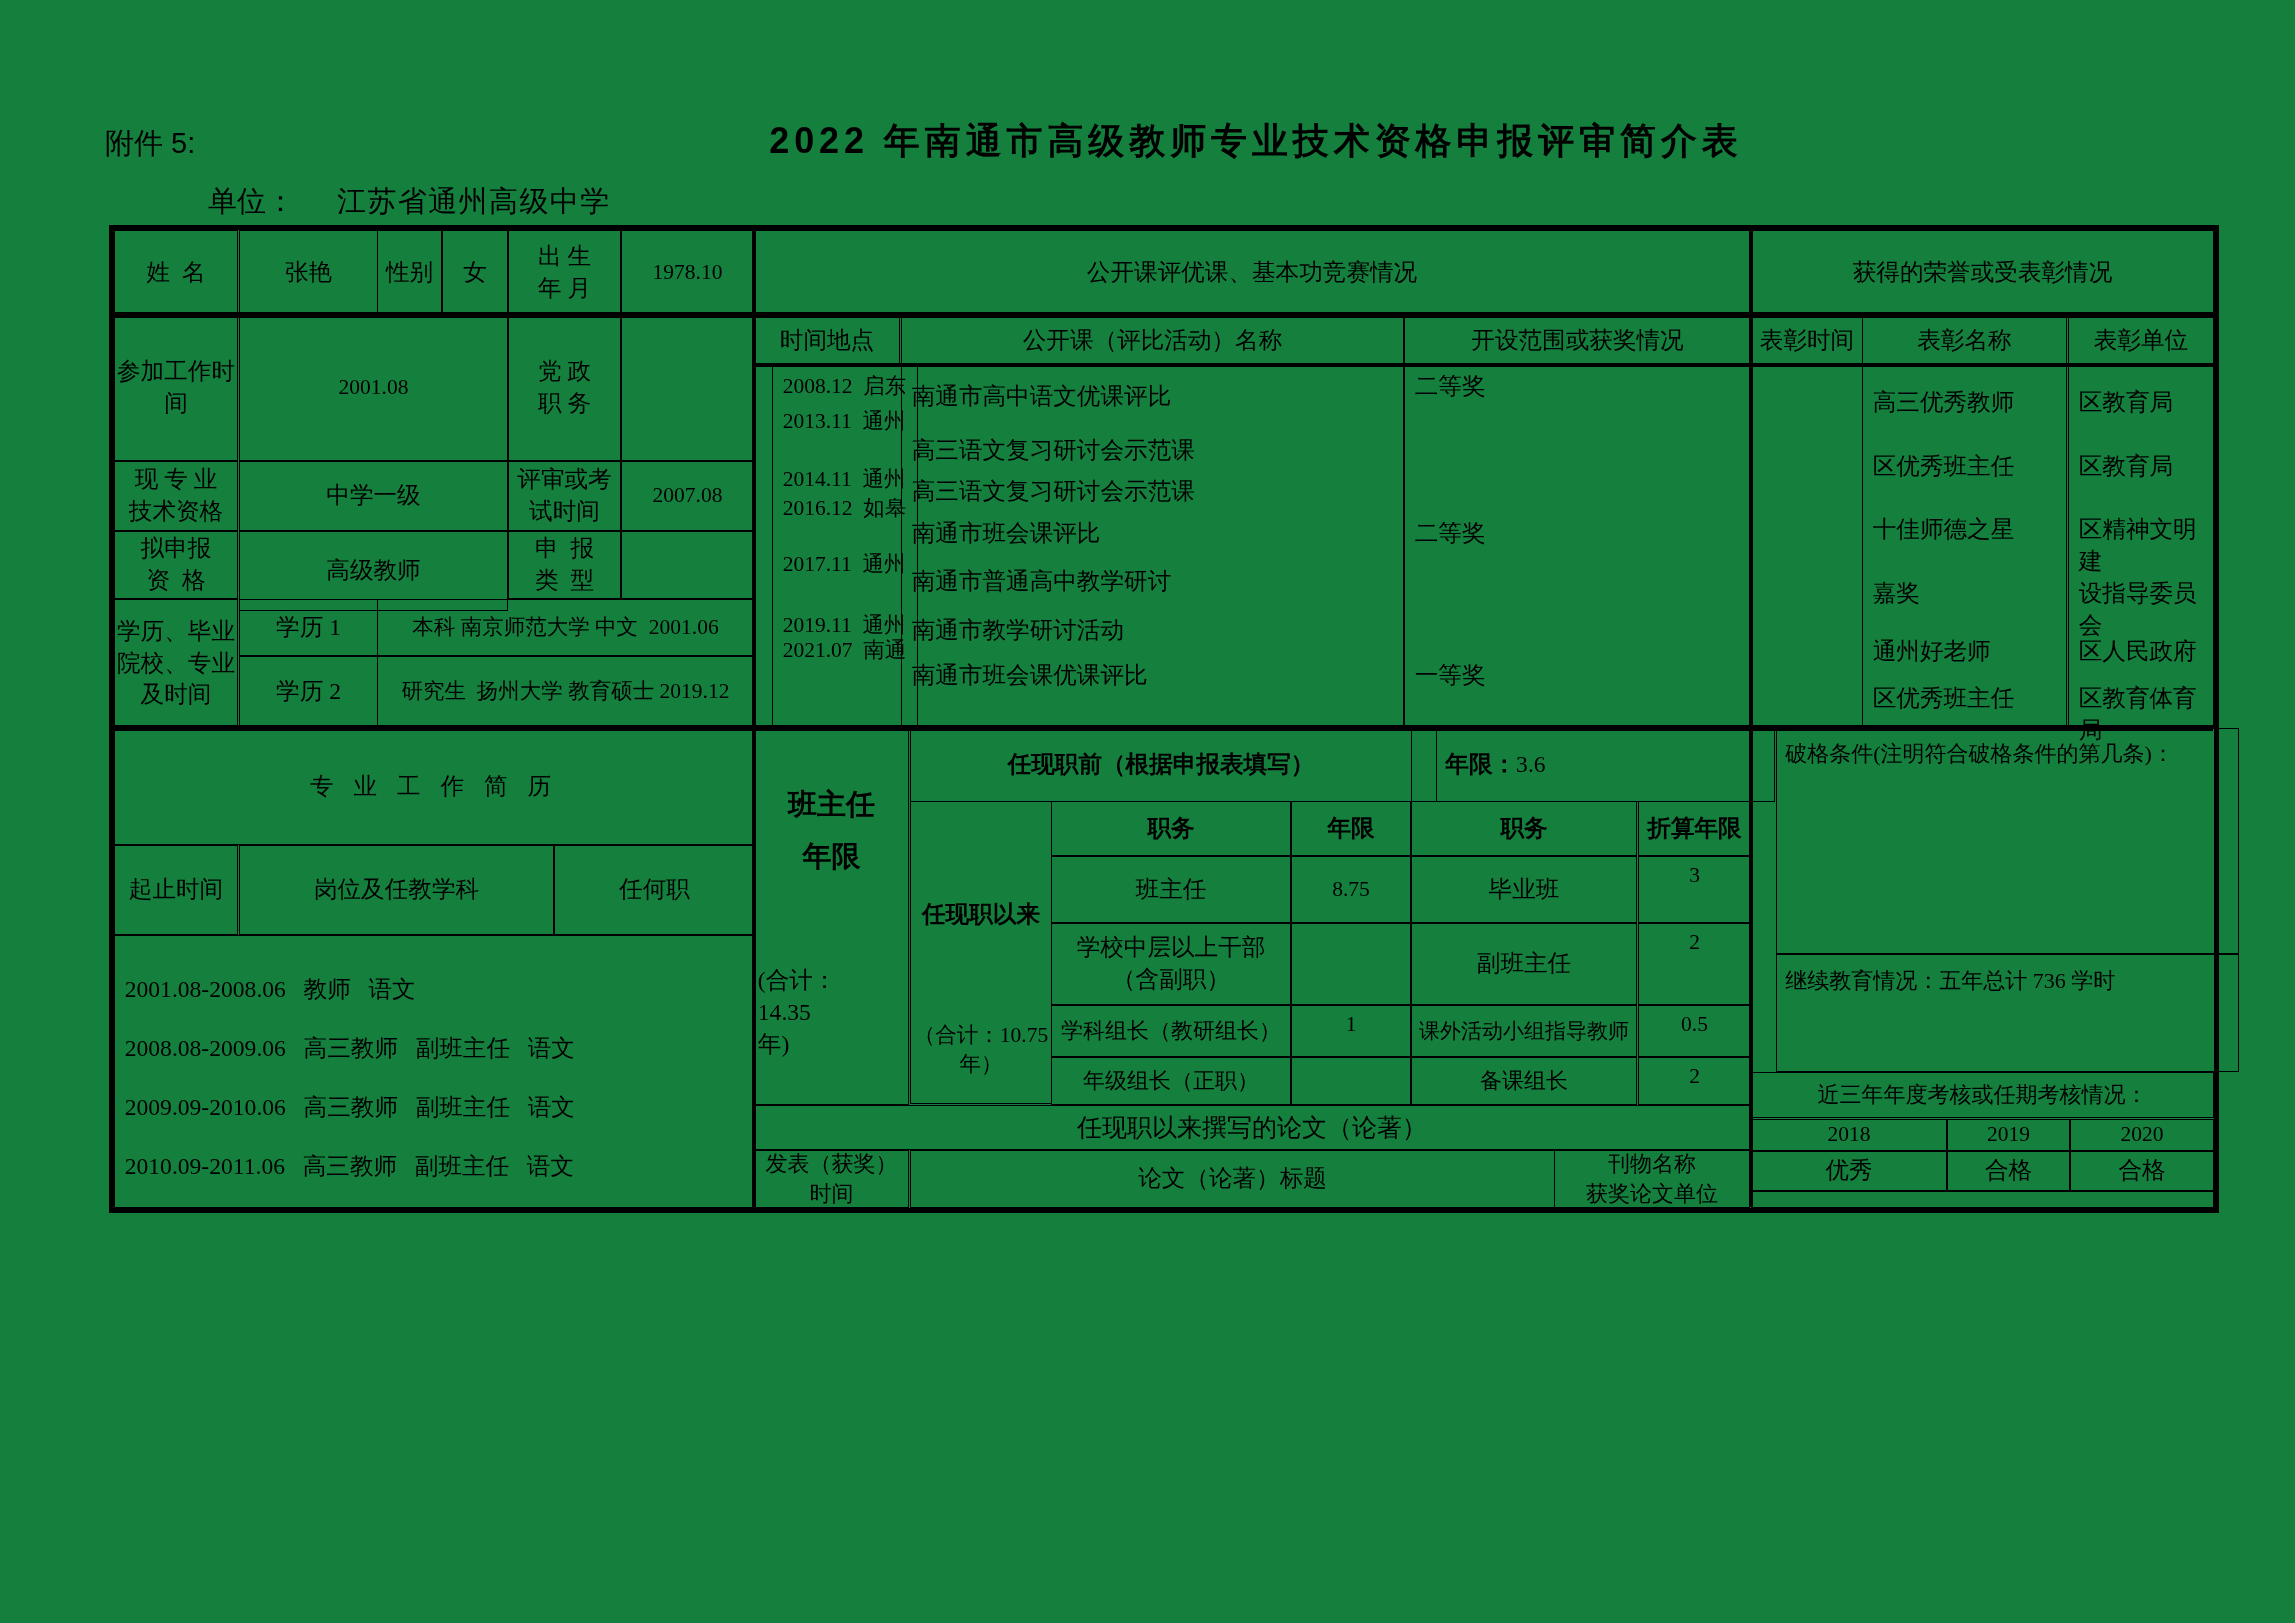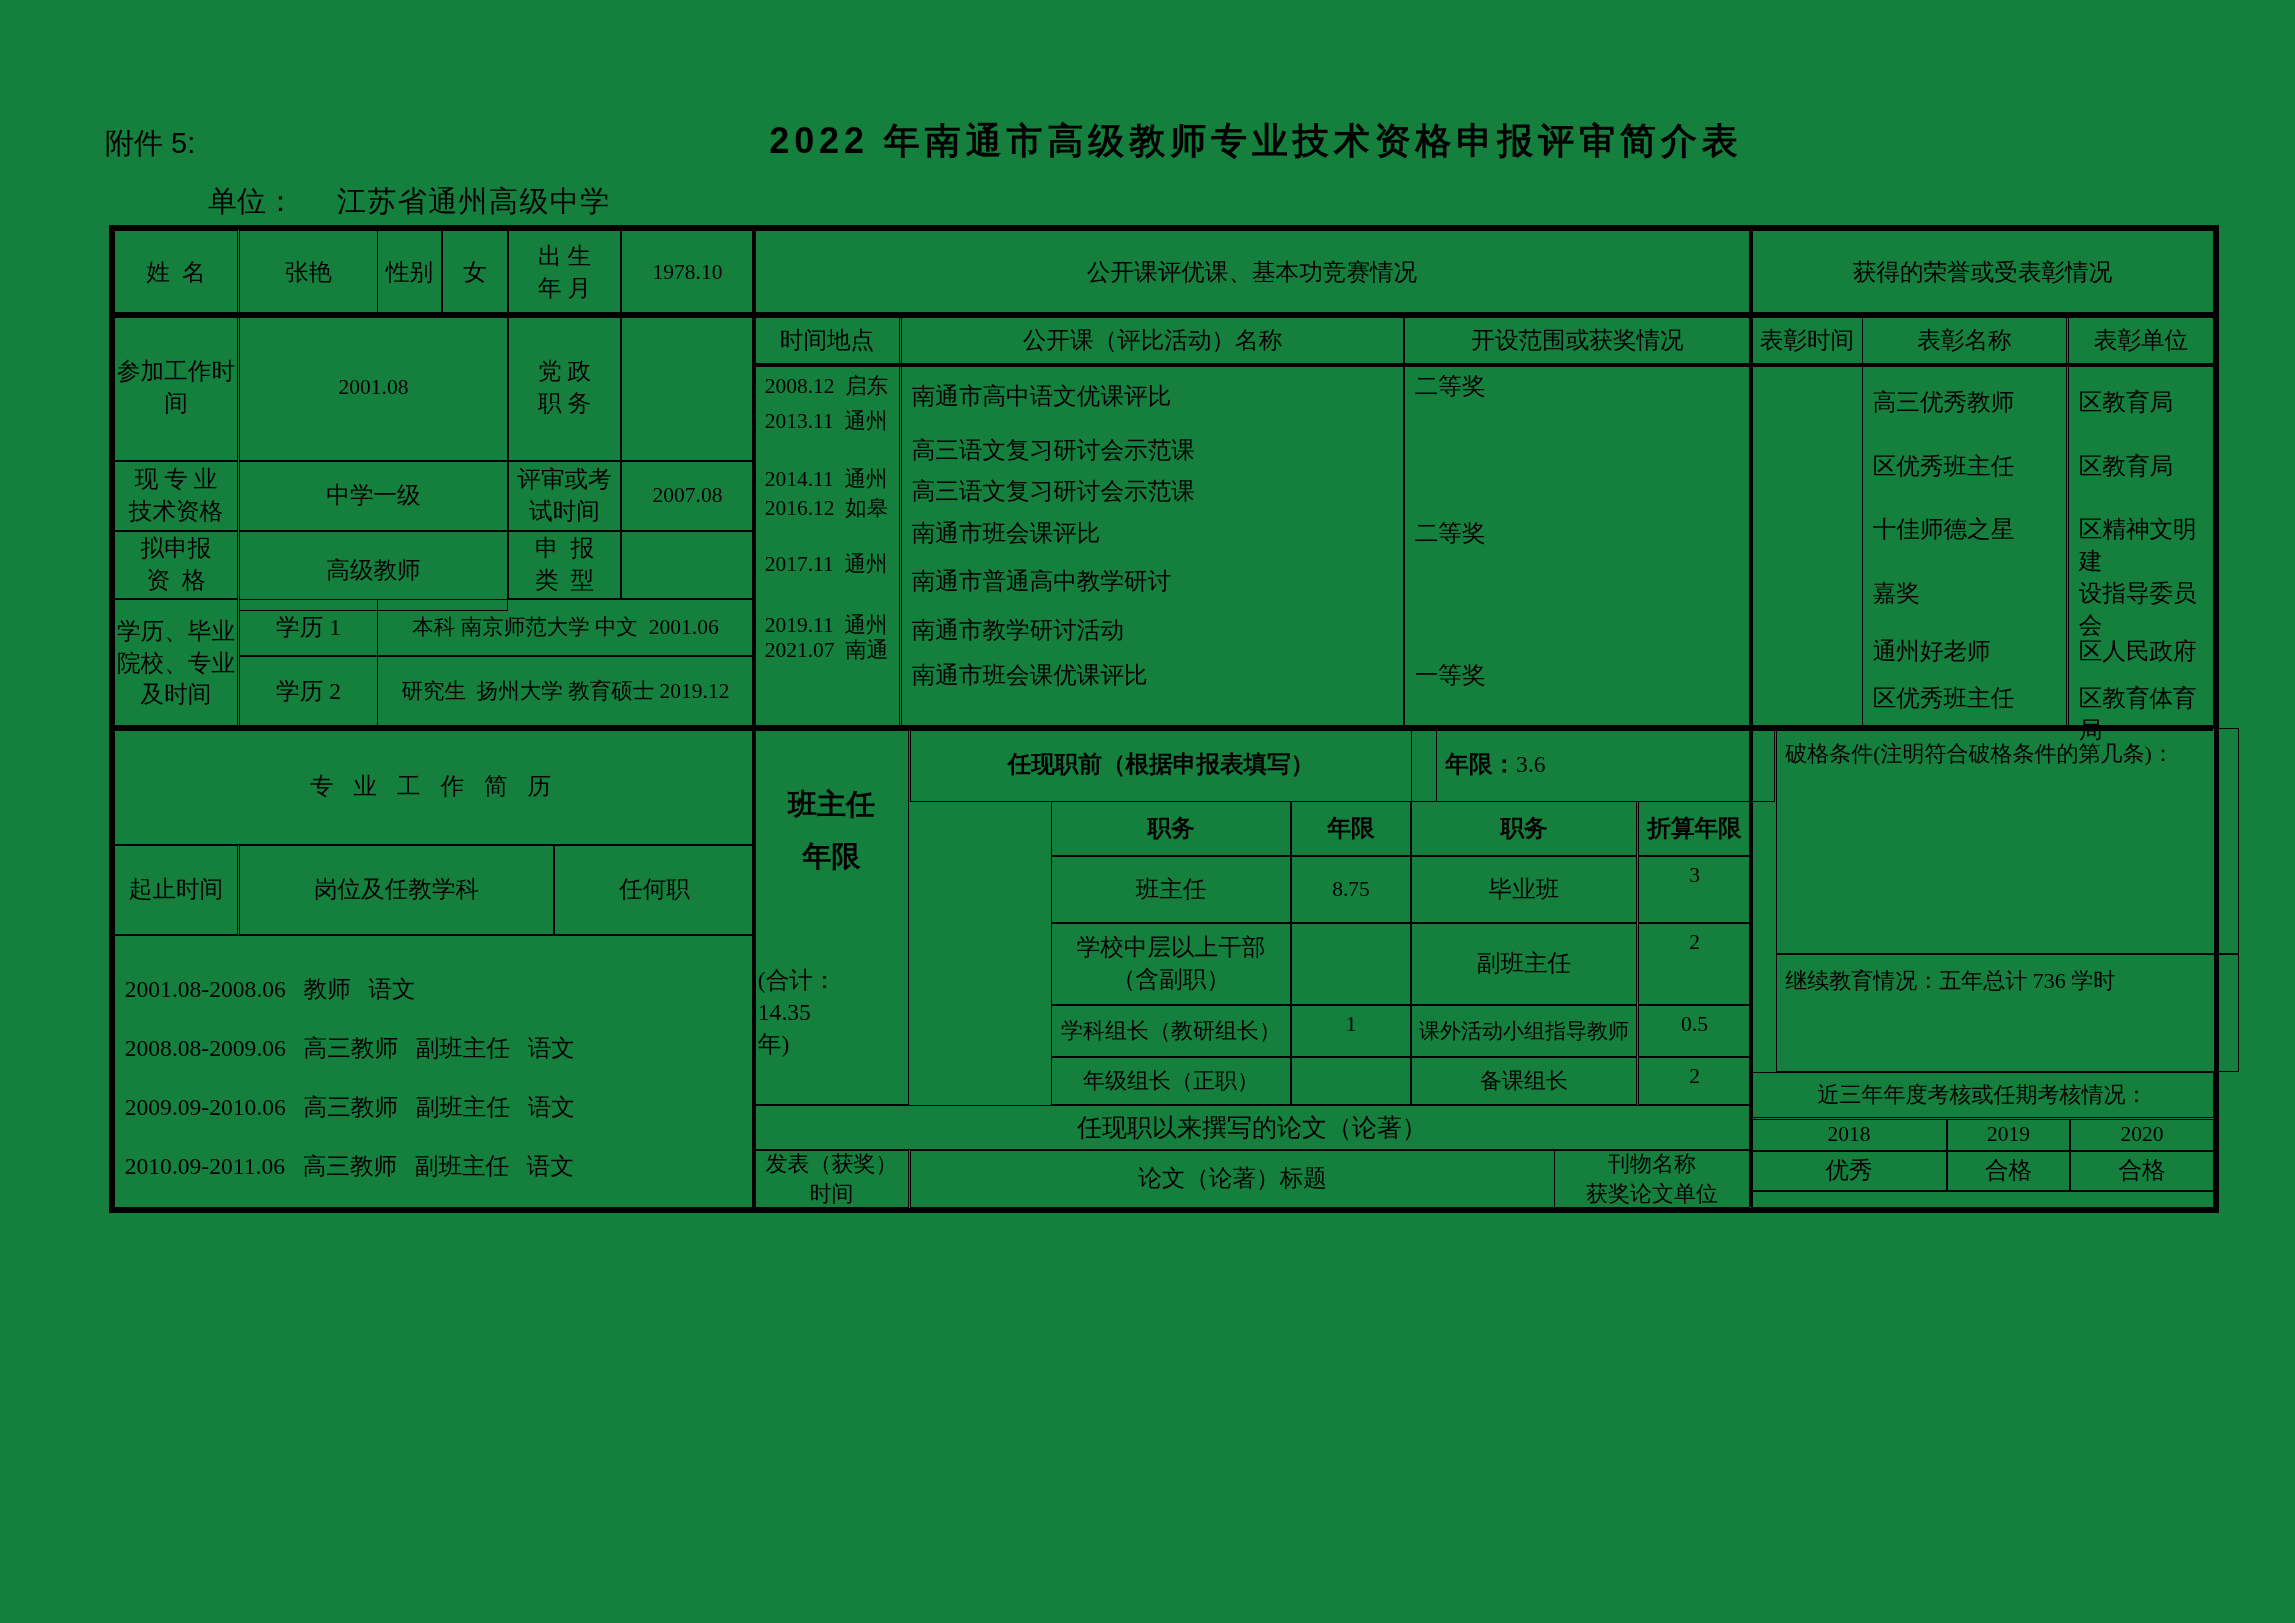--- a/index.html
+++ b/index.html
@@ -69,21 +69,21 @@
   <div class="cell" style="left:114px;top:599px;width:124px;height:129px;">学历、毕业院校、专业及时间</div>
   <div class="cell" style="left:239px;top:599px;width:139px;height:57px;">学历 1</div>
   <div class="cell sm" style="left:377px;top:599px;width:377px;height:57px;">本科 南京师范大学 中文  2001.06</div>
   <div class="cell" style="left:239px;top:656px;width:139px;height:72px;">学历 2</div>
   <div class="cell sm" style="left:377px;top:656px;width:377px;height:72px;">研究生  扬州大学 教育硕士 2019.12</div>
 
   <div class="cell" style="left:754px;top:315px;width:146px;height:51px;">时间地点</div>
   <div class="cell" style="left:901px;top:315px;width:503px;height:51px;">公开课（评比活动）名称</div>
   <div class="cell" style="left:1404px;top:315px;width:347px;height:51px;">开设范围或获奖情况</div>
 
-  <div class="content-cell" style="left:754px;top:366px;width:146px;height:362px;">
+  <div class="content-cell" style="left:772px;top:366px;width:146px;height:362px;">
     <div class="line sm" style="top:4.2px;">2008.12  启东</div>
     <div class="line sm" style="top:39px;">2013.11  通州</div>
     <div class="line sm" style="top:97px;">2014.11  通州</div>
     <div class="line sm" style="top:126px;">2016.12  如皋</div>
     <div class="line sm" style="top:182px;">2017.11  通州</div>
     <div class="line sm" style="top:243px;">2019.11  通州</div>
     <div class="line sm" style="top:268px;">2021.07  南通</div>
   </div>
   <div class="content-cell" style="left:901px;top:366px;width:503px;height:362px;">
     <div class="line" style="top:12.5px;">南通市高中语文优课评比</div>
@@ -135,20 +135,24 @@
   <div class="cell" style="left:754px;top:728px;width:155px;height:377px;flex-direction:column;justify-content:flex-start;">
     <div class="bold" style="font-size:29px;margin-top:49px;line-height:1.8;">班主任
 年限</div>
     <div style="margin-top:83px;text-align:left;align-self:flex-start;padding-left:2.8px;">(合计：      14.35
 年)</div>
   </div>
 
   <div class="cell bold" style="left:910px;top:728px;width:502px;height:74px;">任现职前（根据申报表填写）</div>
   <div class="cell leftal bold" style="left:1411px;top:728px;width:339px;height:74px;"><span>年限：</span><span style="font-weight:normal;">3.6</span></div>
 
+  <div class="cell" style="left:910px;top:801px;width:142px;height:303px;flex-direction:column;justify-content:flex-start;">
+    <div class="bold" style="margin-top:97px;">任现职以来</div>
+    <div class="sm" style="margin-top:90px;">（合计：10.75 年）</div>
+  </div>
 
   <div class="cell bold" style="left:1051px;top:801px;width:240px;height:55px;">职务</div>
   <div class="cell bold" style="left:1291px;top:801px;width:120px;height:55px;">年限</div>
   <div class="cell bold" style="left:1411px;top:801px;width:226px;height:55px;">职务</div>
   <div class="cell bold" style="left:1638px;top:801px;width:113px;height:55px;">折算年限</div>
 
   <div class="cell" style="left:1051px;top:856px;width:240px;height:67px;">班主任</div>
   <div class="cell sm" style="left:1291px;top:856px;width:120px;height:67px;">8.75</div>
   <div class="cell" style="left:1411px;top:856px;width:226px;height:67px;">毕业班</div>
   <div class="cell sm topal" style="left:1638px;top:856px;width:113px;height:67px;">3</div>

